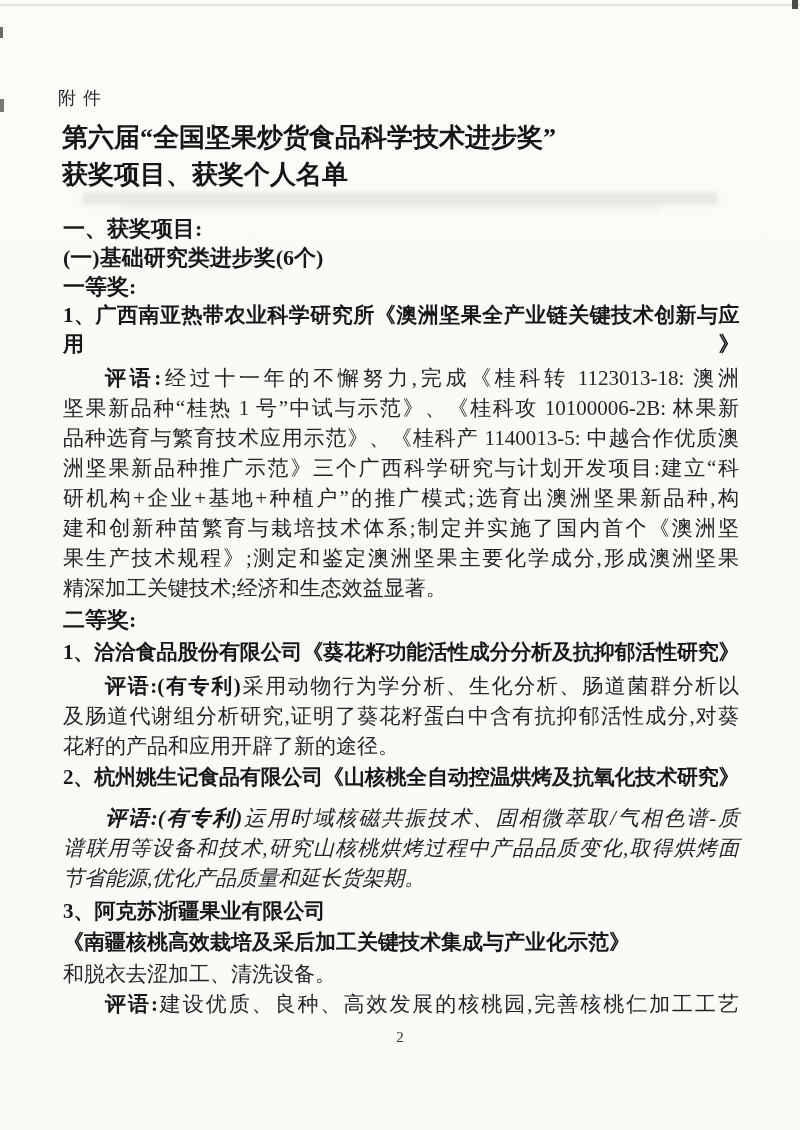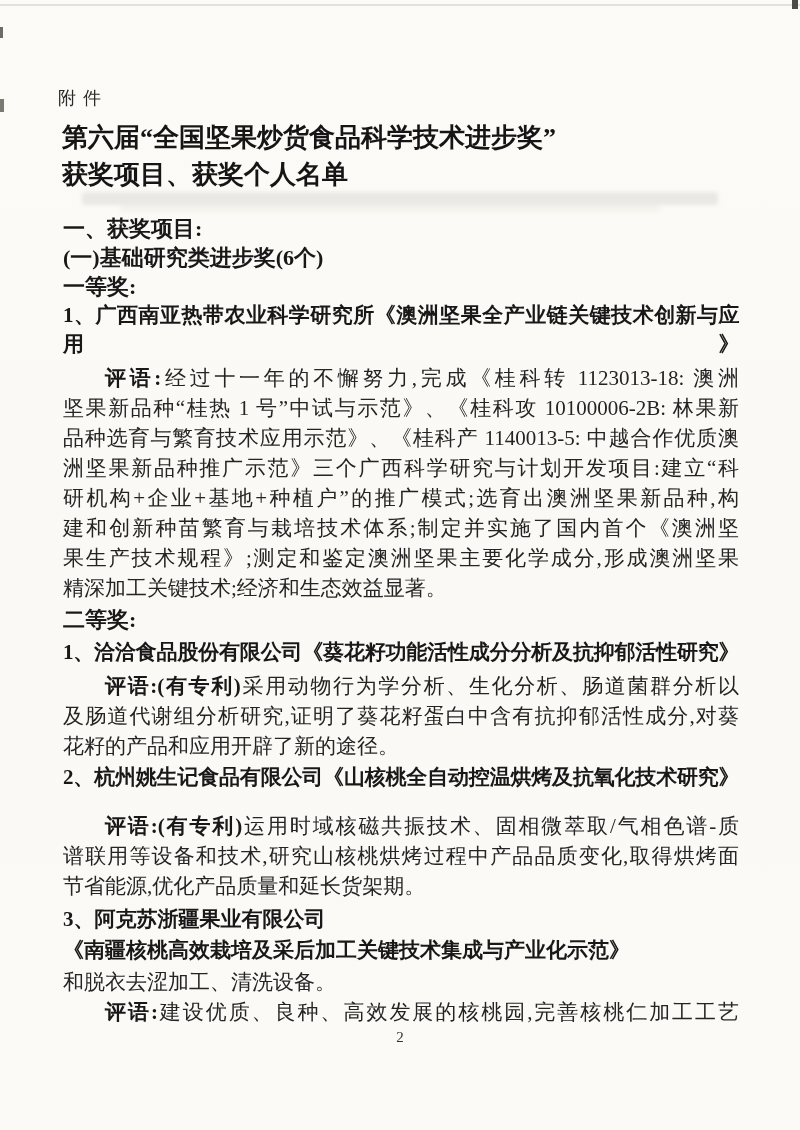--- a/index.html
+++ b/index.html
@@ -31,21 +31,21 @@
   .h{font-weight:bold;font-size:22px;line-height:29px;color:#181818;}
   .item{font-weight:bold;font-size:21px;line-height:29px;letter-spacing:-0.6px;color:#181818;}
   .company{font-weight:bold;font-size:21px;line-height:29px;color:#181818;}
   .subtitle{font-weight:bold;font-size:21px;line-height:29px;color:#181818;}
 
   .line{line-height:30px;}
   .j{text-align:justify;text-align-last:justify;}
   .indent{text-indent:42px;}
   .b{font-weight:bold;color:#181818;}
 
-  .mt2{margin-top:2px;}.mt3{margin-top:19px;}.mt4{margin-top:4px;}
+  .mt2{margin-top:2px;}.mt3{margin-top:11px;font-style:italic;}.mt4{margin-top:4px;}
 
   .pagenum{position:absolute;top:1028px;left:0;width:100%;text-align:center;
            font-size:15px;line-height:18px;color:#33332f;}
 </style>
 </head>
 <body>
 
 <div class="page">
 
   <div class="art-topline"></div>

